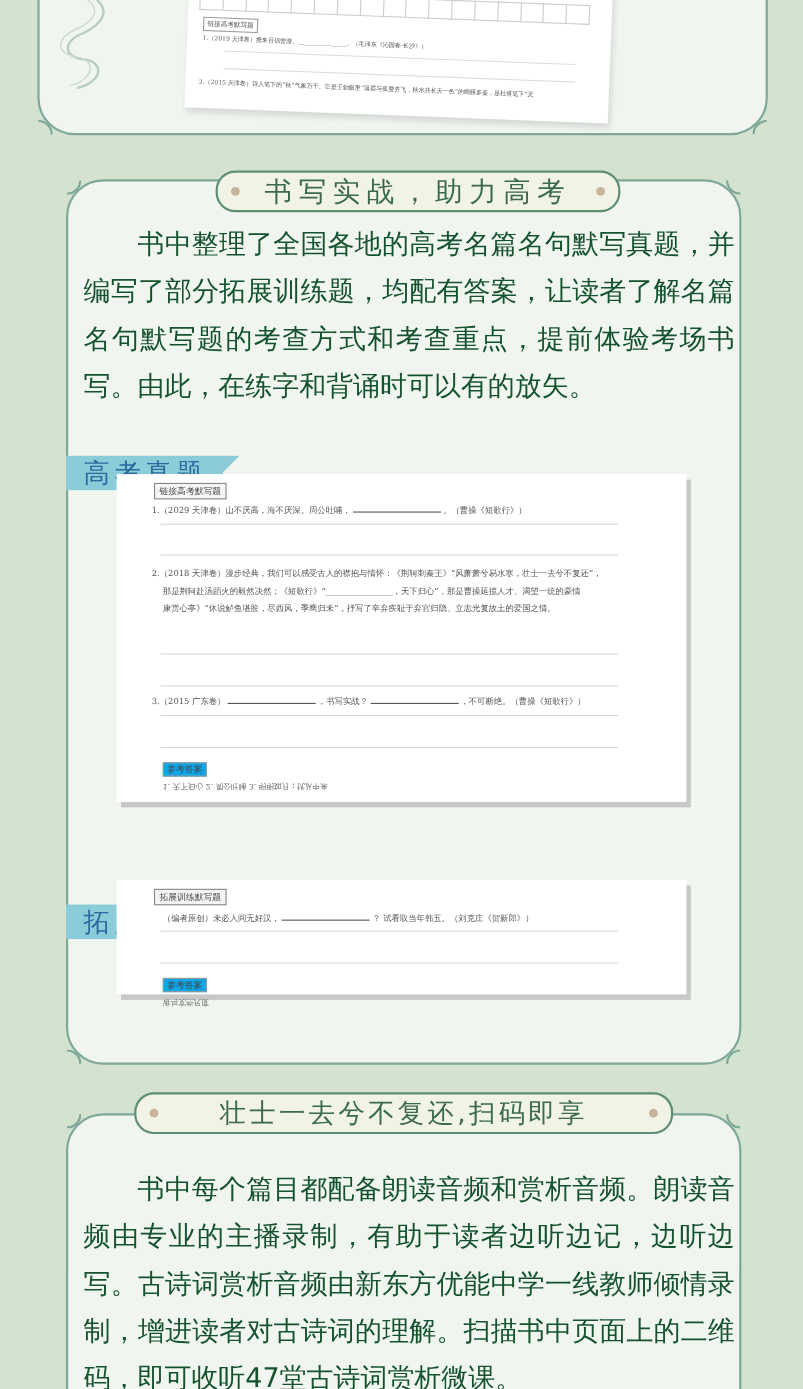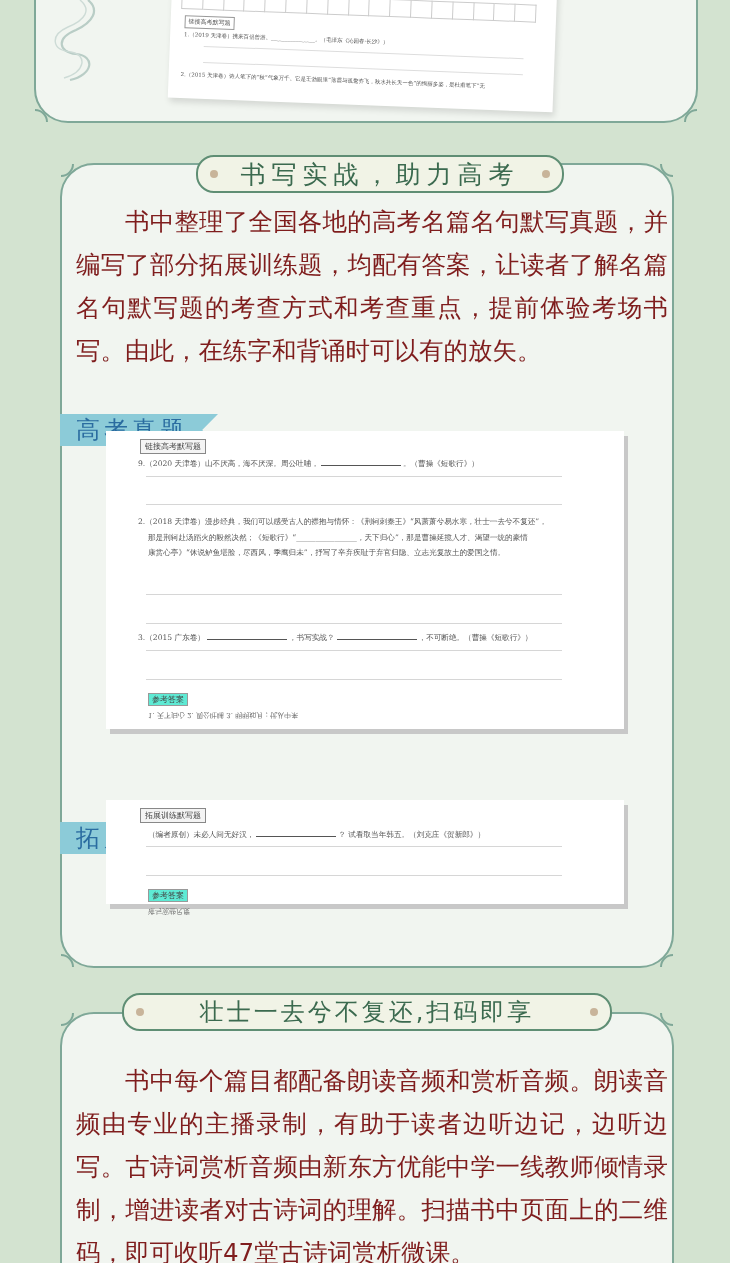--- a/index.html
+++ b/index.html
@@ -72,21 +72,21 @@
   
   #card2 { left: 60px; top: 163px; width: 614px; height: 805px; }
   #card2 .n-tl { left: -14px; top: -14px; clip-path: inset(50% 0 0 50%); }
   #card2 .n-tr { right: -14px; top: -14px; clip-path: inset(50% 50% 0 0); }
   #card2 .n-bl { left: -14px; bottom: -14px; clip-path: inset(0 0 50% 50%); }
   #card2 .n-br { right: -14px; bottom: -14px; clip-path: inset(0 50% 50% 0); }
 
   .para {
     position: absolute;
     font-family: "DejaVu Sans", "Liberation Sans", sans-serif;
-    color: #7f1d1d; font-size: 24.5px; line-height: 43px;
+    color: #14532d; font-size: 24.5px; line-height: 43px;
     text-align: justify; text-indent: 2em;
   }
   #para1 { left: 76px; top: 200px; width: 592px; }
 
   
   .ribbon {
     position: absolute; left: 60px; width: 158px; height: 32px;
     background: #8ccbd8;
     clip-path: polygon(0 0, 100% 0, 90% 50%, 100% 100%, 0 100%);
     display: flex; align-items: center; padding-left: 16px; margin-top: 31px;
@@ -105,21 +105,21 @@
   .scan .tag {
     position: absolute; left: 34px; top: 8px; font-size: 8px;
     font-family: "DejaVu Sans", sans-serif; color: #444;
     border: 1px solid #888; padding: 1px 4px; background: #f4f4f4;
   }
   .scan .line { position: absolute; white-space: nowrap; }
   .scan .rule { position: absolute; left: 40px; right: 62px; border-top: 1px solid #d6d6d6; }
   .scan .blank { display: inline-block; width: 80px; border-bottom: 1px solid #555; margin: 0 2px; }
   .scan .ans-tag {
     position: absolute; left: 42px; font-size: 8px; font-family: Liberation Sans, sans-serif;
-    color: #444; border: 1px solid #999; padding: 0 3px; background: #5eead4;
+    color: #444; border: 1px solid #999; padding: 0 3px; background: #0ea5e9;
   }
   .scan .ans { position: absolute; left: 42px; font-size: 7px; color: #666; transform: scaleY(-1); white-space: nowrap; }
 
   #scan1 { left: 106px; top: 431px; width: 518px; height: 298px; }
   #scan2 { left: 106px; top: 800px; width: 518px; height: 104px; }
   .para2 { line-height: 15.5px; }
 
   
   #card3 { left: 60px; top: 1012px; width: 614px; height: 320px; }
   #card3 .n-tl { left: -14px; top: -14px; clip-path: inset(50% 0 0 50%); }
@@ -179,21 +179,21 @@
 
 <p class="para" id="para1">书中整理了全国各地的高考名篇名句默写真题，并编写了部分拓展训练题，均配有答案，让读者了解名篇名句默写题的考查方式和考查重点，提前体验考场书写。由此，在练字和背诵时可以有的放矢。</p>
 
 <div class="ribbon" id="ribbon1">
   <span class="txt">高考真题</span>
 </div>
 
 <div class="scan" id="scan1">
   <div class="tag">链接高考默写题</div>
   <div class="line" style="left:32px;top:28px">
-    <span>9.（2020 天津卷）山不厌高，海不厌深。周公吐哺，</span><span class="blank"></span><span>。（曹操《短歌行》）</span>
+    <span>1.（2029 天津卷）山不厌高，海不厌深。周公吐哺，</span><span class="blank"></span><span>。（曹操《短歌行》）</span>
   </div>
   <div class="rule" style="top:45px"></div>
   <div class="rule" style="top:73px"></div>
   <div class="line para2" style="left:32px;top:83px">
     <div>2.（2018 天津卷）漫步经典，我们可以感受古人的襟抱与情怀：《荆轲刺秦王》“风萧萧兮易水寒，壮士一去兮不复还”，</div>
     <div style="padding-left:10px">那是荆轲赴汤蹈火的毅然决然；《短歌行》“________________，天下归心”，那是曹操延揽人才、渴望一统的豪情</div>
     <div style="padding-left:10px">康赏心亭》“休说鲈鱼堪脍，尽西风，季鹰归未”，抒写了辛弃疾耻于弃官归隐、立志光复故土的爱国之情。</div>
   </div>
   <div class="rule" style="top:163px"></div>
   <div class="rule" style="top:192px"></div>

